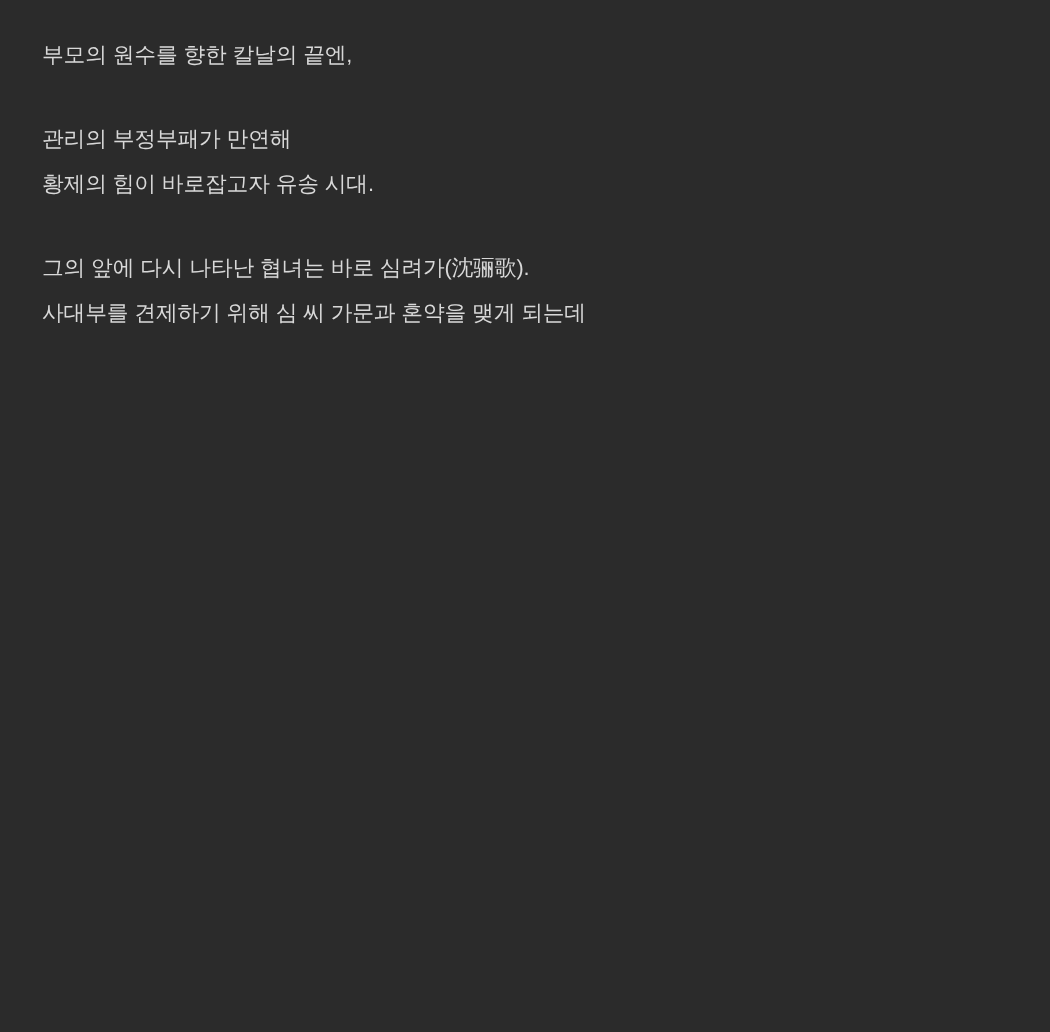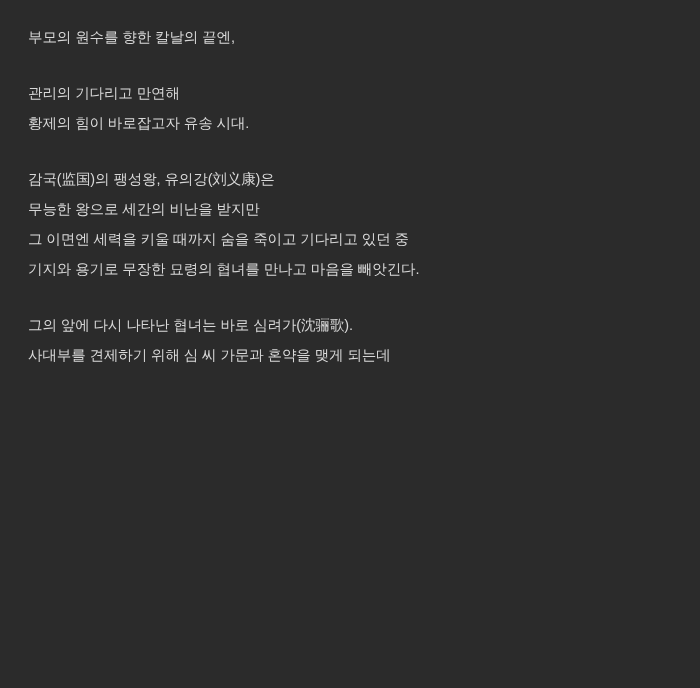--- a/index.html
+++ b/index.html
@@ -36,30 +36,24 @@
 </head>
 <body>
 
 <div class="synopsis">
 
   <div class="para">
     <div class="line">부모의 원수를 향한 칼날의 끝엔,</div>
   </div>
 
   <div class="para">
-    <div class="line">관리의 기다리고 만연해</div>
+    <div class="line">관리의 부정부패가 만연해</div>
     <div class="line">황제의 힘이 바로잡고자 유송 시대.</div>
   </div>
 
-  <div class="para">
-    <div class="line">감국(监国)의 팽성왕, 유의강(刘义康)은</div>
-    <div class="line">무능한 왕으로 세간의 비난을 받지만</div>
-    <div class="line">그 이면엔 세력을 키울 때까지 숨을 죽이고 기다리고 있던 중</div>
-    <div class="line">기지와 용기로 무장한 묘령의 협녀를 만나고 마음을 빼앗긴다.</div>
-  </div>
 
   <div class="para">
     <div class="line">그의 앞에 다시 나타난 협녀는 바로 심려가(沈骊歌).</div>
     <div class="line">사대부를 견제하기 위해 심 씨 가문과 혼약을 맺게 되는데</div>
   </div>
 
 
 </div>
 
 </body></html>

